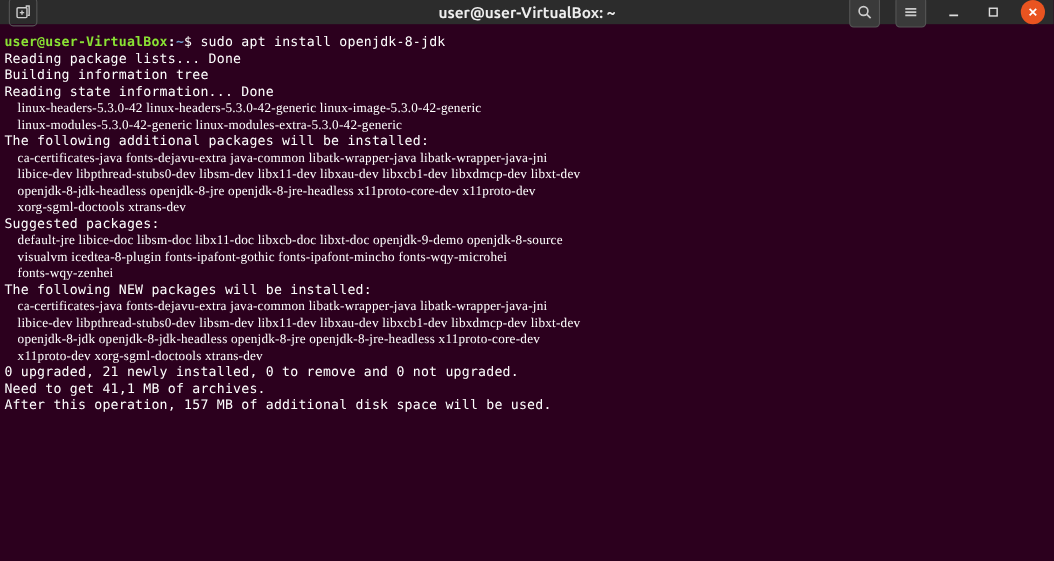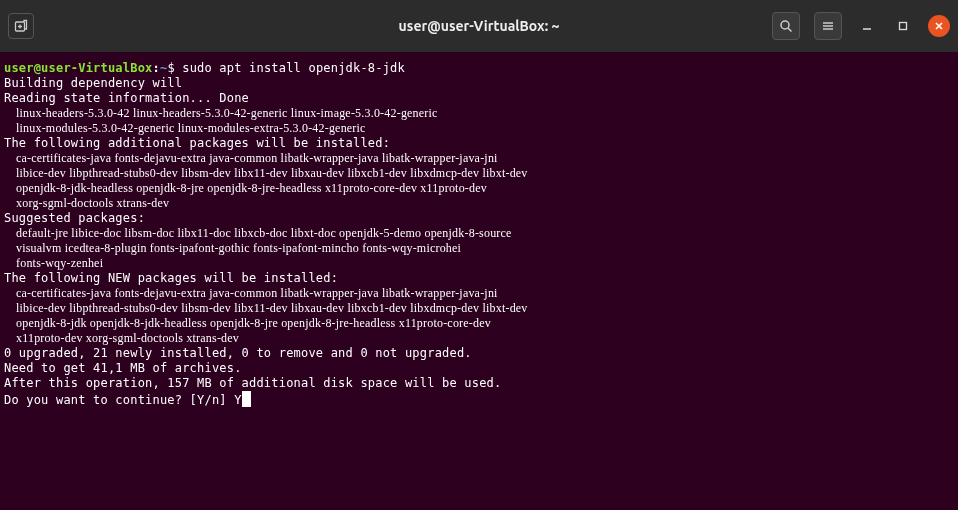--- a/index.html
+++ b/index.html
@@ -9,21 +9,21 @@
   }
   body {
     width: 958px;
     height: 510px;
     background: #2c001e;
     font-family: 'DejaVu Sans Mono', 'Ubuntu Mono', monospace;
     font-size: 14px;
     overflow: hidden;
   }
   .titlebar {
-    height: 52px;
+    height: 22px;
     background: #2c2c2c;
     display: flex;
     align-items: center;
     padding: 0 8px;
     color: #ddd;
     position: relative;
     text-align: right;
   }
   .titlebar-left {
     display: flex;
@@ -144,35 +144,35 @@
     <div class="win-btn win-close">
       <svg width="12" height="12" viewBox="0 0 12 12" stroke="#fff" stroke-width="1.6">
         <path d="M3 3 L9 9 M9 3 L3 9"></path>
       </svg>
     </div>
   </div>
 </div>
 
 <div class="terminal">
   <div class="line"><span class="prompt-user">user@user-VirtualBox</span><span class="prompt-colon">:</span><span class="prompt-path">~</span><span class="prompt-dollar">$ </span><span>sudo apt install openjdk-8-jdk</span></div>
-  <div class="line">Building dependency will</div>
+  <div class="line">Reading package lists... Done</div>
+  <div class="line">Building information tree</div>
   <div class="line">Reading state information... Done</div>
   <div class="line indent">linux-headers-5.3.0-42 linux-headers-5.3.0-42-generic linux-image-5.3.0-42-generic</div>
   <div class="line indent">linux-modules-5.3.0-42-generic linux-modules-extra-5.3.0-42-generic</div>
   <div class="line">The following additional packages will be installed:</div>
   <div class="line indent">ca-certificates-java fonts-dejavu-extra java-common libatk-wrapper-java libatk-wrapper-java-jni</div>
   <div class="line indent">libice-dev libpthread-stubs0-dev libsm-dev libx11-dev libxau-dev libxcb1-dev libxdmcp-dev libxt-dev</div>
   <div class="line indent">openjdk-8-jdk-headless openjdk-8-jre openjdk-8-jre-headless x11proto-core-dev x11proto-dev</div>
   <div class="line indent">xorg-sgml-doctools xtrans-dev</div>
   <div class="line">Suggested packages:</div>
-  <div class="line indent">default-jre libice-doc libsm-doc libx11-doc libxcb-doc libxt-doc openjdk-5-demo openjdk-8-source</div>
+  <div class="line indent">default-jre libice-doc libsm-doc libx11-doc libxcb-doc libxt-doc openjdk-9-demo openjdk-8-source</div>
   <div class="line indent">visualvm icedtea-8-plugin fonts-ipafont-gothic fonts-ipafont-mincho fonts-wqy-microhei</div>
   <div class="line indent">fonts-wqy-zenhei</div>
   <div class="line">The following NEW packages will be installed:</div>
   <div class="line indent">ca-certificates-java fonts-dejavu-extra java-common libatk-wrapper-java libatk-wrapper-java-jni</div>
   <div class="line indent">libice-dev libpthread-stubs0-dev libsm-dev libx11-dev libxau-dev libxcb1-dev libxdmcp-dev libxt-dev</div>
   <div class="line indent">openjdk-8-jdk openjdk-8-jdk-headless openjdk-8-jre openjdk-8-jre-headless x11proto-core-dev</div>
   <div class="line indent">x11proto-dev xorg-sgml-doctools xtrans-dev</div>
   <div class="line">0 upgraded, 21 newly installed, 0 to remove and 0 not upgraded.</div>
   <div class="line">Need to get 41,1 MB of archives.</div>
   <div class="line">After this operation, 157 MB of additional disk space will be used.</div>
-  <div class="line"><span>Do you want to continue? [Y/n] Y</span><span class="cursor"></span></div>
 </div>
 
 </body></html>

